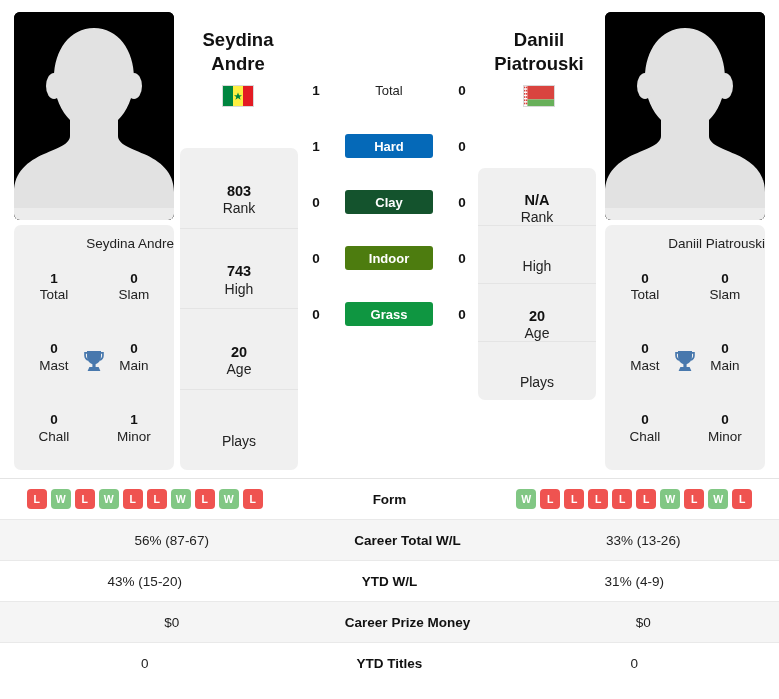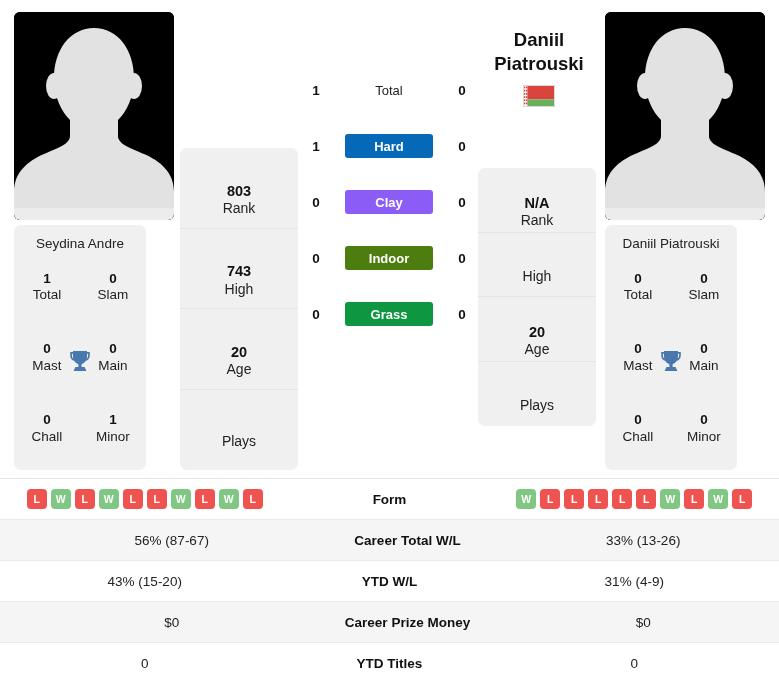--- a/index.html
+++ b/index.html
@@ -30,27 +30,27 @@
     overflow: hidden;
   }
   .avatar.left  { left: 14px; }
   .avatar.right { left: 605px; }
   .avatar svg { display: block; width: 100%; height: 100%; }
 
   
   .trophy-card {
     position: absolute;
     top: 225px;
-    width: 132px;
+    width: 160px;
     height: 245px;
     background: #f0f0f0;
     border-radius: 7px;
     display: flex;
     flex-direction: column;
-    align-items: center;
+    align-items: flex-end;
   }
   .trophy-card.left  { left: 14px; }
   .trophy-card.right { left: 605px; }
   .tc-name {
     font-size: 13.5px;
     color: #222;
     margin-top: 11px;
     text-align: center;
     line-height: 1.2;
   }
@@ -88,21 +88,21 @@
 
   
   .rank-stack {
     position: absolute;
     width: 118px;
     border-radius: 7px;
     background: #f0f0f0;
     overflow: hidden;
   }
   .rank-stack.left  { left: 180px; top: 148px; height: 322px; }
-  .rank-stack.right { left: 478px; top: 168px; height: 258px; text-align: right; }
+  .rank-stack.right { left: 478px; top: 168px; height: 232px; text-align: right; }
   .rank-row {
     height: 25%;
     display: flex;
     flex-direction: column;
     align-items: center;
     justify-content: center;
     border-bottom: 1px solid #e4e4e4;
     line-height: 1.25;
   }
   .rank-row:last-child { border-bottom: none; }
@@ -352,20 +352,32 @@
     <div class="rank-row">
       <span class="rank-val">20</span>
       <span class="rank-lab">Age</span>
     </div>
     <div class="rank-row">
       <span class="rank-val"></span>
       <span class="rank-lab">Plays</span>
     </div>
   </div>
 
+  <div class="name-block left">
+    <div class="player-name">Seydina</div>
+    <div class="player-name">Andre</div>
+    <div class="flag">
+      <svg viewBox="0 0 30 20">
+        <rect x="0" y="0" width="10" height="20" fill="#00853f"></rect>
+        <rect x="10" y="0" width="10" height="20" fill="#fdef42"></rect>
+        <rect x="20" y="0" width="10" height="20" fill="#e31b23"></rect>
+        <path d="M15 6.4 L16.1 9.2 L19 9.2 L16.7 11 L17.6 13.8 L15 12.1 L12.4 13.8 L13.3 11 L11 9.2 L13.9 9.2 Z" fill="#00853f"></path>
+      </svg>
+    </div>
+  </div>
 
   <div class="name-block right">
     <div class="player-name">Daniil</div>
     <div class="player-name">Piatrouski</div>
     <div class="flag">
       <svg viewBox="0 0 30 20">
         <rect x="0" y="0" width="30" height="13.4" fill="#d9443f"></rect>
         <rect x="0" y="13.4" width="30" height="6.6" fill="#68b05a"></rect>
         <rect x="0" y="0" width="3.4" height="20" fill="#ffffff"></rect>
         <g fill="#d9443f">
@@ -392,21 +404,21 @@
       <span class="surf-badge plain">Total</span>
       <span class="surf-num">0</span>
     </div>
     <div class="surface-row">
       <span class="surf-num">1</span>
       <span class="surf-badge" style="background:#0569b8">Hard</span>
       <span class="surf-num">0</span>
     </div>
     <div class="surface-row">
       <span class="surf-num">0</span>
-      <span class="surf-badge" style="background:#8b5cf6">Clay</span>
+      <span class="surf-badge" style="background:#14532d">Clay</span>
       <span class="surf-num">0</span>
     </div>
     <div class="surface-row">
       <span class="surf-num">0</span>
       <span class="surf-badge" style="background:#4d7c0f">Indoor</span>
       <span class="surf-num">0</span>
     </div>
     <div class="surface-row">
       <span class="surf-num">0</span>
       <span class="surf-badge" style="background:#0f9641">Grass</span>

